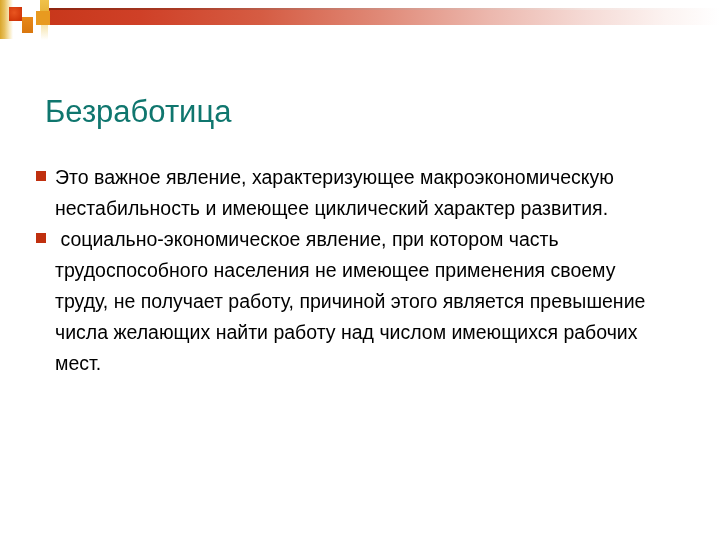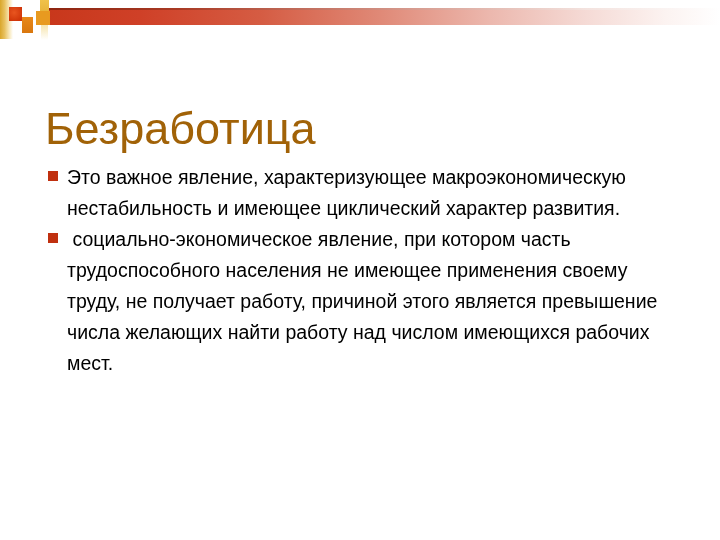--- a/index.html
+++ b/index.html
@@ -106,31 +106,31 @@
     width: 675px;
     height: 2px;
     background: linear-gradient(to right, #8d2410 0%, #a93a24 20%, #d79c90 55%, #f3e2de 80%, #ffffff 100%);
   }
 
   
   .title {
     position: absolute;
     left: 45px;
     top: 73px;
-    font-size: 45px;
+    font-size: 31px;
     font-weight: normal;
-    color: #a16207;
+    color: #0f766e;
     letter-spacing: 0px;
     white-space: nowrap;
   }
 
   
   .body {
     position: absolute;
-    left: 46px;
+    left: 34px;
     top: 162px;
     width: 640px;
   }
 
   .bullet-row {
     position: relative;
     padding-left: 21px;
     margin-bottom: 0px;
   }
 

